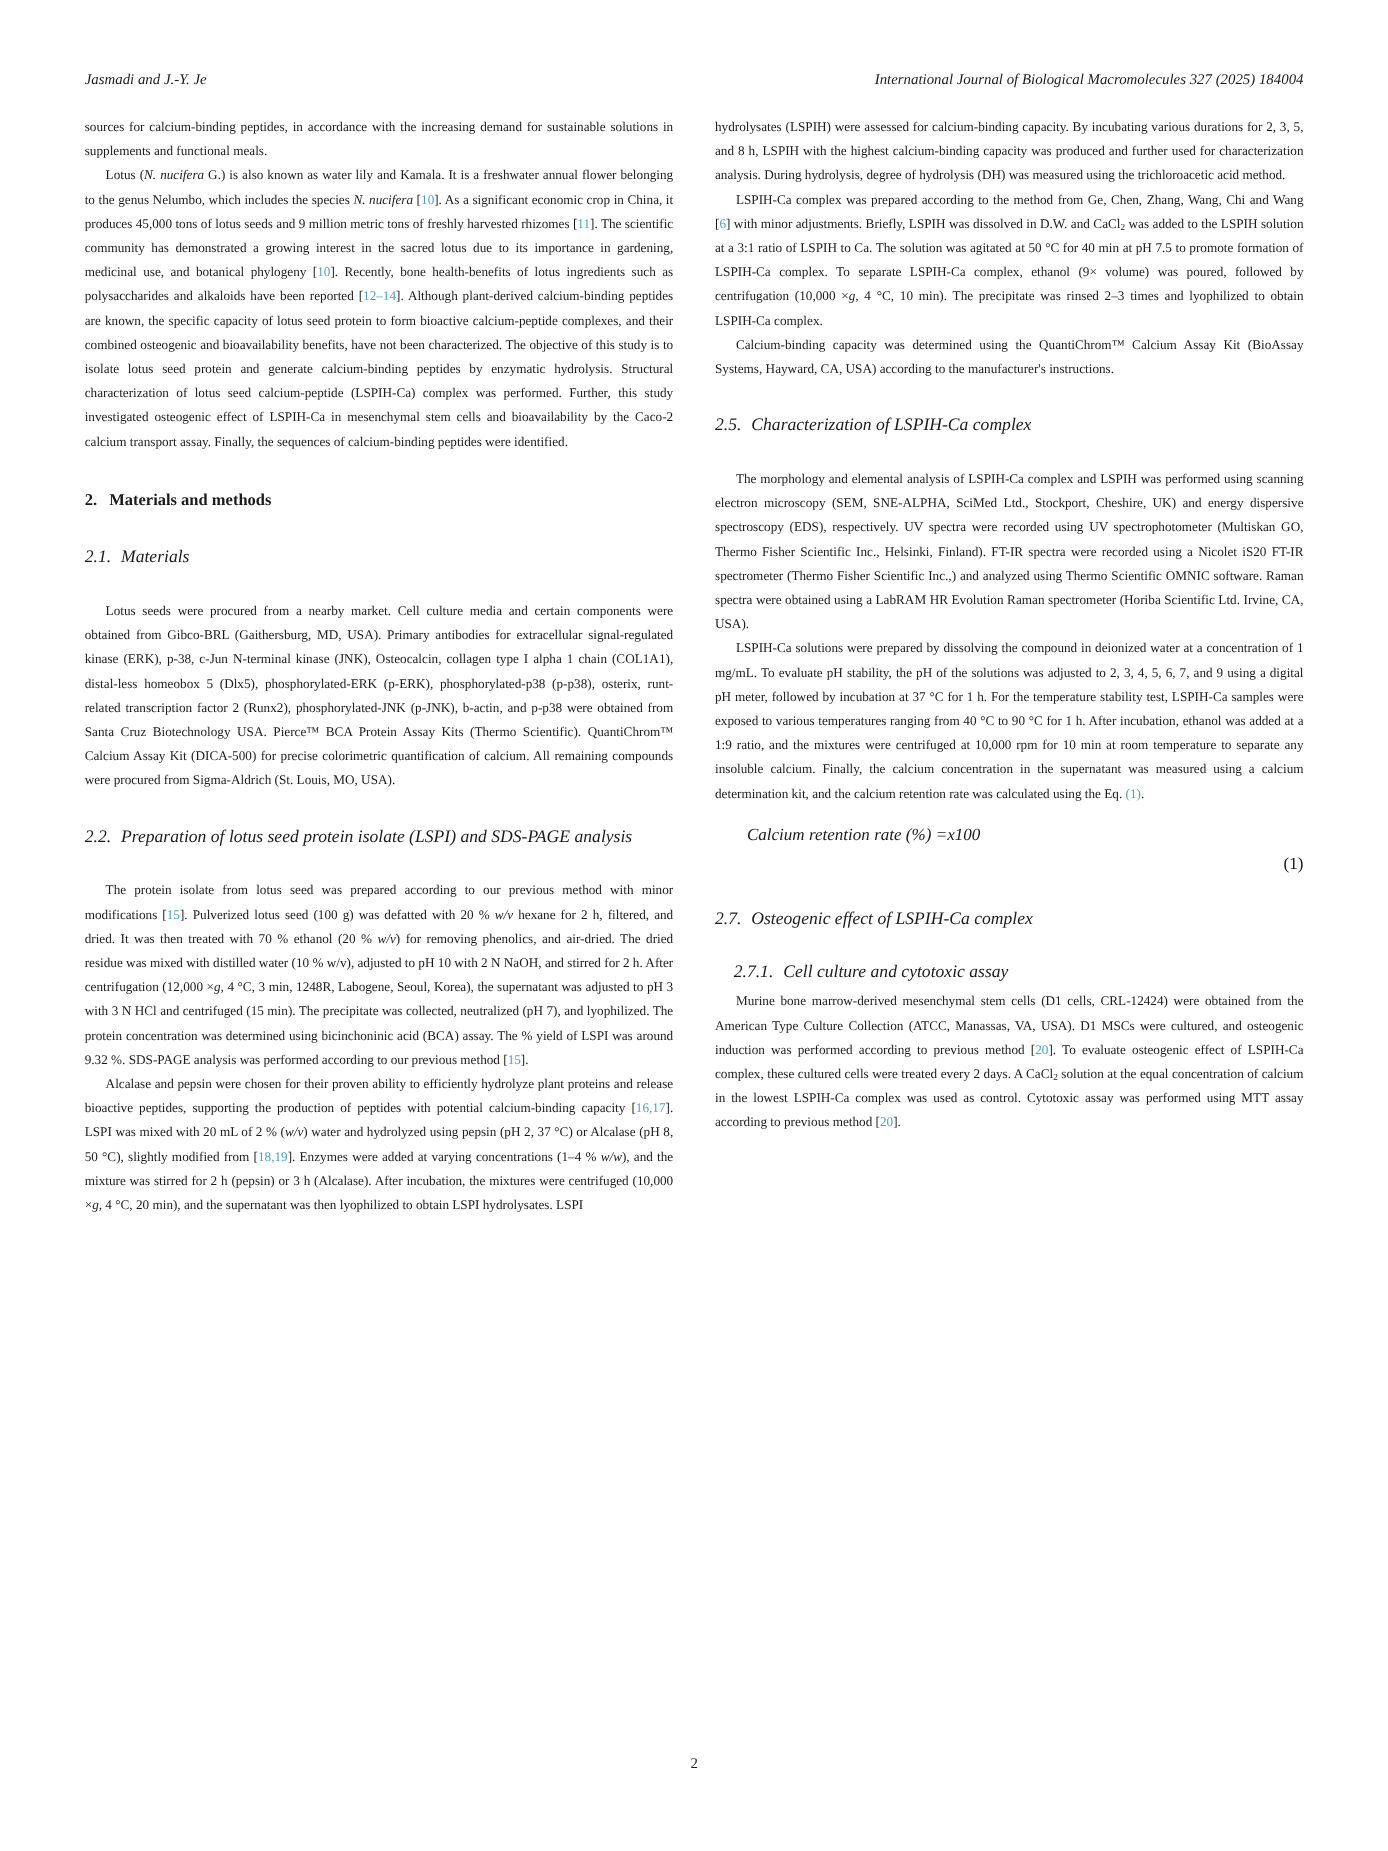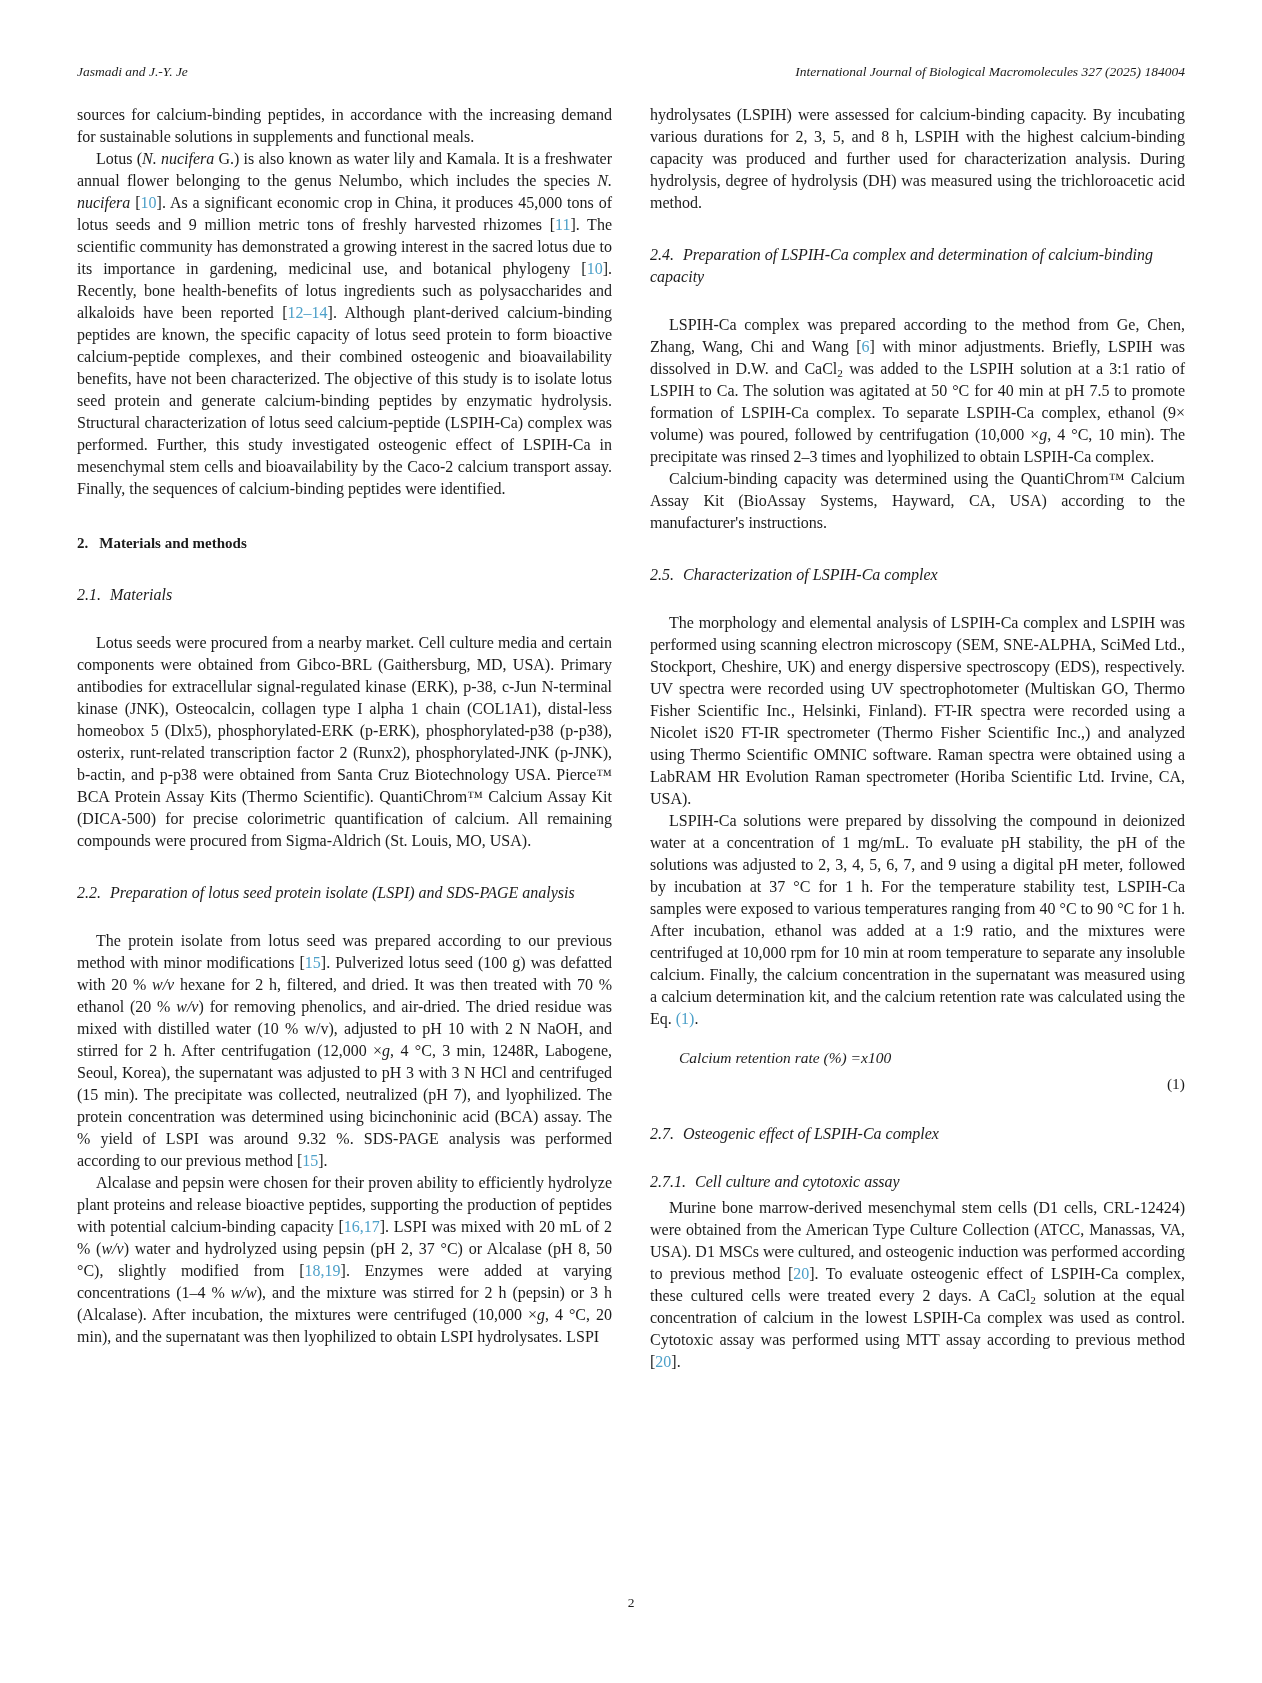--- a/index.html
+++ b/index.html
@@ -36,21 +36,21 @@
   .columns {
     display: flex;
     gap: 38px;
     margin-top: 24px;
   }
   .col {
     width: 535px;
   }
   p.para {
     margin: 0;
-    font-size: 16px;
+    font-size: 12px;
     line-height: 22px;
     text-align: justify;
     color: #1b1b1b;
   }
   p.para.indent { text-indent: 19px; }
   .sec-heading {
     font-size: 15px;
     font-weight: bold;
     font-style: normal;
     line-height: 22px;
@@ -65,21 +65,21 @@
     margin: 30px 0 26px 0;
   }
   .subsec-heading .h-label { margin-right: 9px; }
   .subsubsec-heading {
     font-size: 16px;
     font-weight: normal;
     font-style: italic;
     line-height: 22px;
     margin: 24px 0 4px 0;
   }
-  .subsubsec-heading .h-label { margin-right: 9px; }
+  .subsubsec-heading .h-label { margin-right: 9px; margin-left: 17px; }
   .cite {
     color: var(--cite-color, #4da0c9);
     text-decoration: none;
     cursor: pointer;
   }
   .it { font-style: italic; }
   .sub { font-size: 70%; vertical-align: -0.25em; line-height: 0; }
   .equation {
     margin: 18px 0 2px 0;
     font-size: 15.5px;
@@ -133,21 +133,20 @@
           <p class="para indent"><span class="">Lotus (</span><span class="it">N. nucifera</span><span class=""> G.) is also known as water lily and Kamala. It is a freshwater annual flower belonging to the genus Nelumbo, which includes the species </span><span class="it">N. nucifera</span><span class=""> [</span><a class="cite">10</a><span class="">]. As a significant economic crop in China, it produces 45,000 tons of lotus seeds and 9 million metric tons of freshly harvested rhizomes [</span><a class="cite">11</a><span class="">]. The scientific community has demonstrated a growing interest in the sacred lotus due to its importance in gardening, medicinal use, and botanical phylogeny [</span><a class="cite">10</a><span class="">]. Recently, bone health-benefits of lotus ingredients such as polysaccharides and alkaloids have been reported [</span><a class="cite">12–14</a><span class="">]. Although plant-derived calcium-binding peptides are known, the specific capacity of lotus seed protein to form bioactive calcium-peptide complexes, and their combined osteogenic and bioavailability benefits, have not been characterized. The objective of this study is to isolate lotus seed protein and generate calcium-binding peptides by enzymatic hydrolysis. Structural characterization of lotus seed calcium-peptide (LSPIH-Ca) complex was performed. Further, this study investigated osteogenic effect of LSPIH-Ca in mesenchymal stem cells and bioavailability by the Caco-2 calcium transport assay. Finally, the sequences of calcium-binding peptides were identified.</span></p>
           <div class="sec-heading"><span class="h-label">2.</span><span class="h-title">Materials and methods</span></div>
           <div class="subsec-heading"><span class="h-label">2.1.</span><span class="h-title">Materials</span></div>
           <p class="para indent"><span class="">Lotus seeds were procured from a nearby market. Cell culture media and certain components were obtained from Gibco-BRL (Gaithersburg, MD, USA). Primary antibodies for extracellular signal-regulated kinase (ERK), p-38, c-Jun N-terminal kinase (JNK), Osteocalcin, collagen type I alpha 1 chain (COL1A1), distal-less homeobox 5 (Dlx5), phosphorylated-ERK (p-ERK), phosphorylated-p38 (p-p38), osterix, runt-related transcription factor 2 (Runx2), phosphorylated-JNK (p-JNK), b-actin, and p-p38 were obtained from Santa Cruz Biotechnology USA. Pierce™ BCA Protein Assay Kits (Thermo Scientific). QuantiChrom™ Calcium Assay Kit (DICA-500) for precise colorimetric quantification of calcium. All remaining compounds were procured from Sigma-Aldrich (St. Louis, MO, USA).</span></p>
           <div class="subsec-heading"><span class="h-label">2.2.</span><span class="h-title">Preparation of lotus seed protein isolate (LSPI) and SDS-PAGE analysis</span></div>
           <p class="para indent"><span class="">The protein isolate from lotus seed was prepared according to our previous method with minor modifications [</span><a class="cite">15</a><span class="">]. Pulverized lotus seed (100 g) was defatted with 20 % </span><span class="it">w/v</span><span class=""> hexane for 2 h, filtered, and dried. It was then treated with 70 % ethanol (20 % </span><span class="it">w/v</span><span class="">) for removing phenolics, and air-dried. The dried residue was mixed with distilled water (10 % w/v), adjusted to pH 10 with 2 N NaOH, and stirred for 2 h. After centrifugation (12,000 ×</span><span class="it">g</span><span class="">, 4 °C, 3 min, 1248R, Labogene, Seoul, Korea), the supernatant was adjusted to pH 3 with 3 N HCl and centrifuged (15 min). The precipitate was collected, neutralized (pH 7), and lyophilized. The protein concentration was determined using bicinchoninic acid (BCA) assay. The % yield of LSPI was around 9.32 %. SDS-PAGE analysis was performed according to our previous method [</span><a class="cite">15</a><span class="">].</span></p>
           <p class="para indent"><span class="">Alcalase and pepsin were chosen for their proven ability to efficiently hydrolyze plant proteins and release bioactive peptides, supporting the production of peptides with potential calcium-binding capacity [</span><a class="cite">16,17</a><span class="">]. LSPI was mixed with 20 mL of 2 % (</span><span class="it">w/v</span><span class="">) water and hydrolyzed using pepsin (pH 2, 37 °C) or Alcalase (pH 8, 50 °C), slightly modified from [</span><a class="cite">18,19</a><span class="">]. Enzymes were added at varying concentrations (1–4 % </span><span class="it">w/w</span><span class="">), and the mixture was stirred for 2 h (pepsin) or 3 h (Alcalase). After incubation, the mixtures were centrifuged (10,000 ×</span><span class="it">g</span><span class="">, 4 °C, 20 min), and the supernatant was then lyophilized to obtain LSPI hydrolysates. LSPI</span></p>
         </div>
       <div class="col">
           <p class="para"><span class="">hydrolysates (LSPIH) were assessed for calcium-binding capacity. By incubating various durations for 2, 3, 5, and 8 h, LSPIH with the highest calcium-binding capacity was produced and further used for characterization analysis. During hydrolysis, degree of hydrolysis (DH) was measured using the trichloroacetic acid method.</span></p>
-          <div class="subsec-heading"><span class="h-label">2.4.</span><span class="h-title">Preparation of LSPIH-Ca complex and determination of calcium-binding capacity</span></div>
           <p class="para indent"><span class="">LSPIH-Ca complex was prepared according to the method from Ge, Chen, Zhang, Wang, Chi and Wang [</span><a class="cite">6</a><span class="">] with minor adjustments. Briefly, LSPIH was dissolved in D.W. and CaCl</span><span class="sub">2</span><span class=""> was added to the LSPIH solution at a 3:1 ratio of LSPIH to Ca. The solution was agitated at 50 °C for 40 min at pH 7.5 to promote formation of LSPIH-Ca complex. To separate LSPIH-Ca complex, ethanol (9× volume) was poured, followed by centrifugation (10,000 ×</span><span class="it">g</span><span class="">, 4 °C, 10 min). The precipitate was rinsed 2–3 times and lyophilized to obtain LSPIH-Ca complex.</span></p>
           <p class="para indent"><span class="">Calcium-binding capacity was determined using the QuantiChrom™ Calcium Assay Kit (BioAssay Systems, Hayward, CA, USA) according to the manufacturer's instructions.</span></p>
           <div class="subsec-heading"><span class="h-label">2.5.</span><span class="h-title">Characterization of LSPIH-Ca complex</span></div>
           <p class="para indent"><span class="">The morphology and elemental analysis of LSPIH-Ca complex and LSPIH was performed using scanning electron microscopy (SEM, SNE-ALPHA, SciMed Ltd., Stockport, Cheshire, UK) and energy dispersive spectroscopy (EDS), respectively. UV spectra were recorded using UV spectrophotometer (Multiskan GO, Thermo Fisher Scientific Inc., Helsinki, Finland). FT-IR spectra were recorded using a Nicolet iS20 FT-IR spectrometer (Thermo Fisher Scientific Inc.,) and analyzed using Thermo Scientific OMNIC software. Raman spectra were obtained using a LabRAM HR Evolution Raman spectrometer (Horiba Scientific Ltd. Irvine, CA, USA).</span></p>
           <p class="para indent"><span class="">LSPIH-Ca solutions were prepared by dissolving the compound in deionized water at a concentration of 1 mg/mL. To evaluate pH stability, the pH of the solutions was adjusted to 2, 3, 4, 5, 6, 7, and 9 using a digital pH meter, followed by incubation at 37 °C for 1 h. For the temperature stability test, LSPIH-Ca samples were exposed to various temperatures ranging from 40 °C to 90 °C for 1 h. After incubation, ethanol was added at a 1:9 ratio, and the mixtures were centrifuged at 10,000 rpm for 10 min at room temperature to separate any insoluble calcium. Finally, the calcium concentration in the supernatant was measured using a calcium determination kit, and the calcium retention rate was calculated using the Eq. </span><a class="cite">(1)</a><span class="">.</span></p>
           <div class="equation">
             <div class="eq-row">
               <span class="eq-lhs">Calcium retention rate (%) =</span>
               <span class="eq-mult">x100</span>
             </div>

